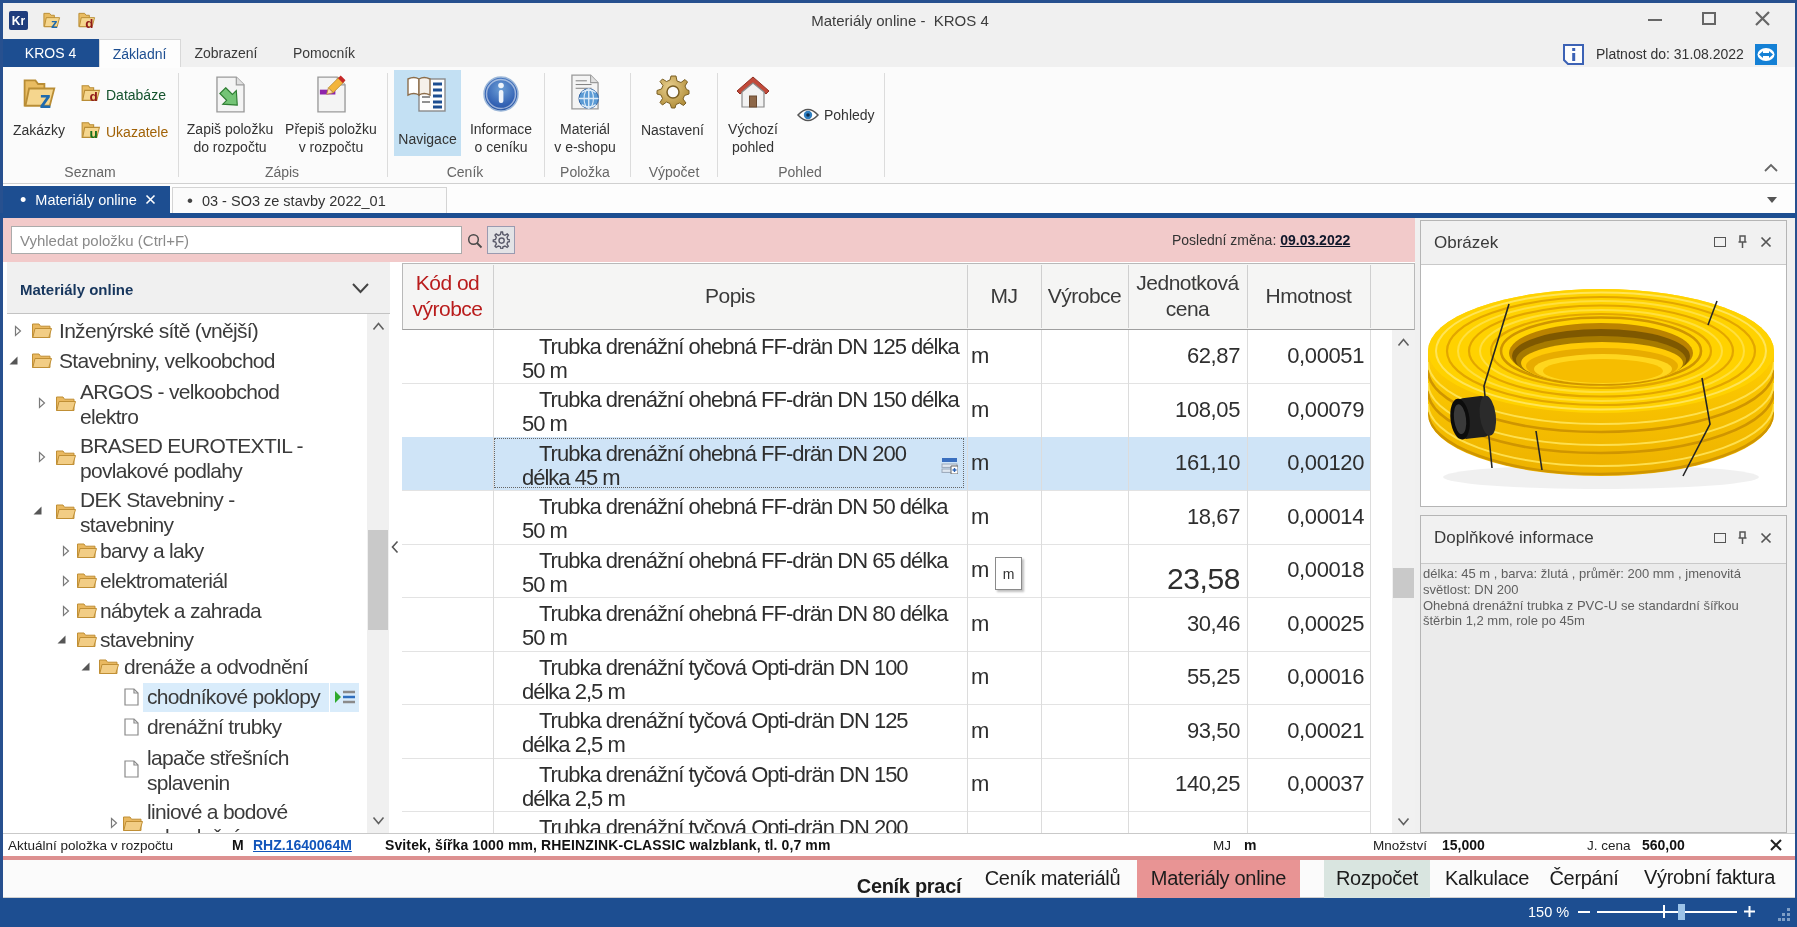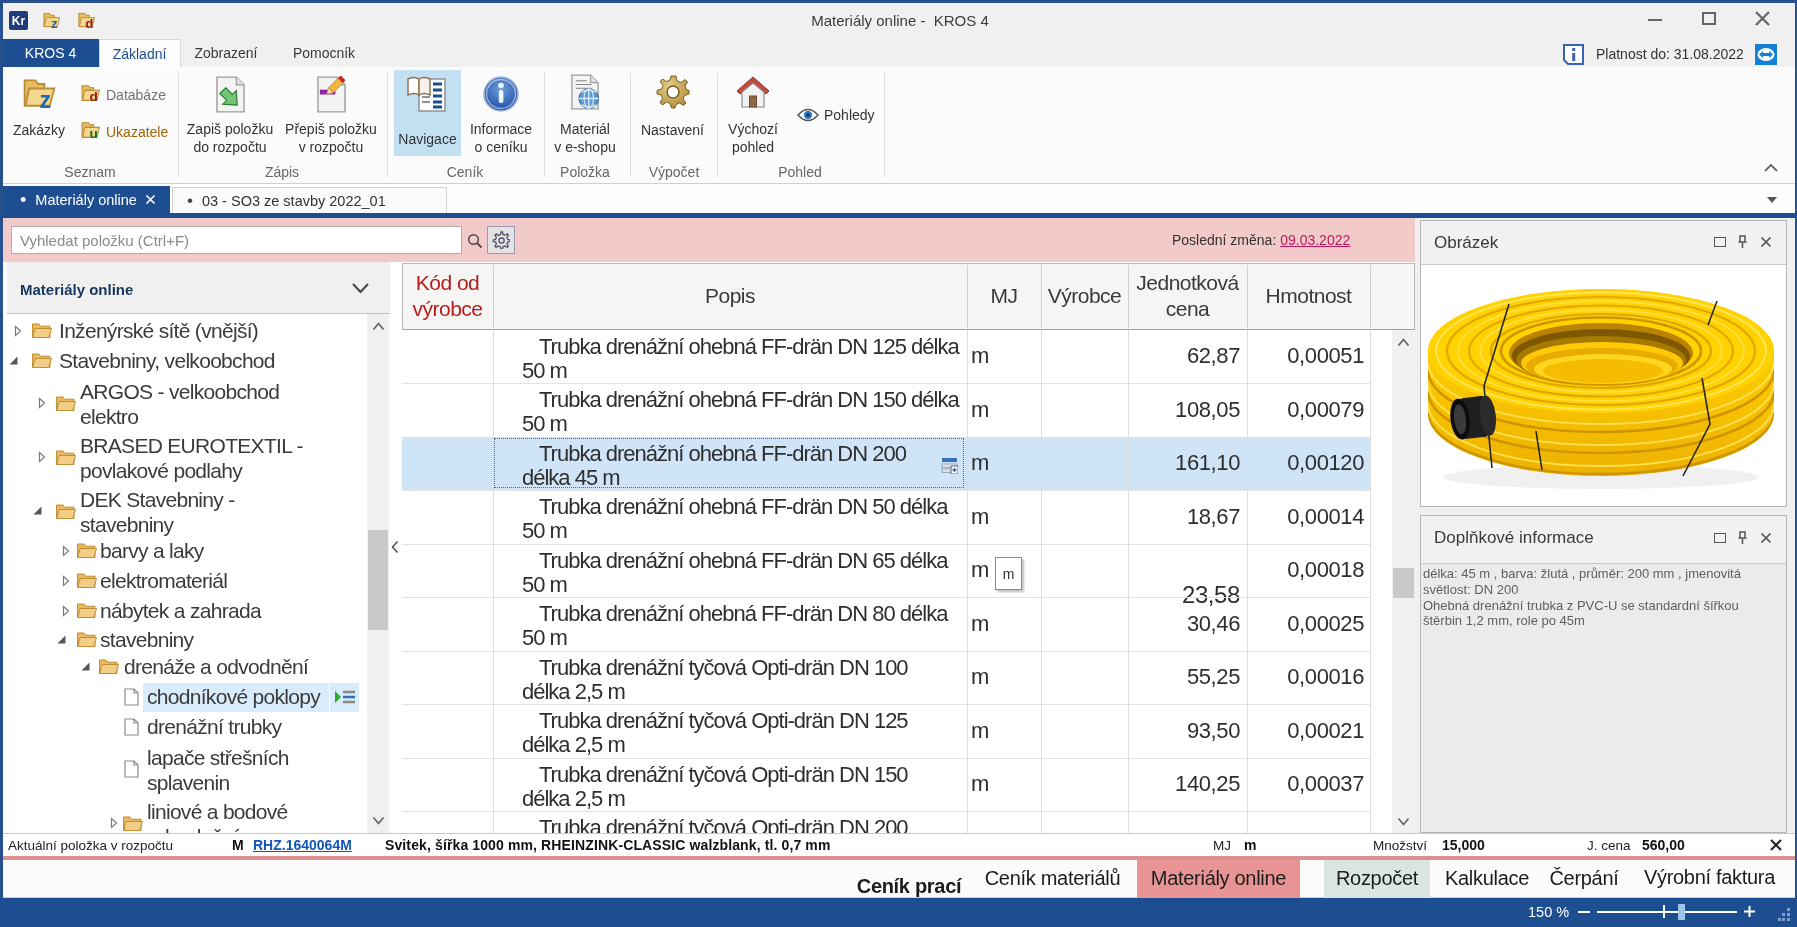--- a/index.html
+++ b/index.html
@@ -64,21 +64,21 @@
       <path d="M2 2 h6 l1.5 2 H13 V16 H2 Z" fill="#e9bc62" stroke="#b98d35" stroke-width="1"></path>
       <path d="M4.5 6.5 H18.5 L16 16 H2.5 Z" fill="#f5d68e" stroke="#b98d35" stroke-width="1"></path>
       <text x="13.5" y="17.5" font-family="Liberation Sans" font-size="13" font-weight="bold" fill="#1f6aad" text-anchor="middle">z</text>
     </svg></div>
 <div class="a tc" style="left:8px;top:121px;width:62px;height:18px;font-size:14px;color:#333">Zakázky</div>
 <div class="a" style="left:80px;top:82px"><svg width="21" height="22" viewBox="0 0 20 18" style="overflow:visible">
       <path d="M2 2 h6 l1.5 2 H13 V16 H2 Z" fill="#e9bc62" stroke="#b98d35" stroke-width="1"></path>
       <path d="M4.5 6.5 H18.5 L16 16 H2.5 Z" fill="#f5d68e" stroke="#b98d35" stroke-width="1"></path>
       <text x="13" y="17" font-family="Liberation Sans" font-size="13" font-weight="bold" fill="#8f1a1a" text-anchor="middle">d</text>
     </svg></div>
-<div class="a" style="left:106px;top:87px;font-size:14px;color:#737373">Databáze</div>
+<div class="a" style="left:106px;top:87px;font-size:14px;color:#14532d">Databáze</div>
 <div class="a" style="left:80px;top:119px"><svg width="21" height="22" viewBox="0 0 20 18" style="overflow:visible">
       <path d="M2 2 h6 l1.5 2 H13 V16 H2 Z" fill="#e9bc62" stroke="#b98d35" stroke-width="1"></path>
       <path d="M4.5 6.5 H18.5 L16 16 H2.5 Z" fill="#f5d68e" stroke="#b98d35" stroke-width="1"></path>
       <text x="13" y="17" font-family="Liberation Sans" font-size="13" font-weight="bold" fill="#15701c" text-anchor="middle">u</text>
     </svg></div>
 <div class="a" style="left:106px;top:124px;font-size:14px;color:#a16207">Ukazatele</div>
 <svg class="a" style="left:216px;top:75px" width="29" height="39" viewBox="0 0 30 38">
     <path d="M1 1 H21 L29 9 V37 H1 Z" fill="#f4f4f4" stroke="#9a9a9a" stroke-width="1.4"></path>
     <path d="M21 1 L21 9 L29 9" fill="#e0e0e0" stroke="#9a9a9a" stroke-width="1.2"></path>
     <path d="M7 6 L14 13 L18 9 L19 24 L4 23 L8 19 L1 12 Z" transform="translate(3,6)" fill="#74c476" stroke="#2e7d32" stroke-width="1.2"></path>
@@ -189,21 +189,21 @@
 <div class="a vc" style="left:11px;top:226px;width:451px;height:28px;background:#fff;border:1px solid #ababab;font-size:15px;color:#8a8a8a;padding-left:8px">Vyhledat položku (Ctrl+F)</div>
 <svg class="a" style="left:467px;top:233px" width="16" height="16">
     <circle cx="6.5" cy="6.5" r="4.8" fill="none" stroke="#4a4a4a" stroke-width="1.5"></circle>
     <line x1="10" y1="10" x2="14.5" y2="14.5" stroke="#4a4a4a" stroke-width="1.8"></line>
   </svg>
 <div class="a" style="left:487px;top:226px;width:28px;height:28px;background:#e3e3e6;border:1px solid #9a9ab0"></div>
 <svg class="a" style="left:492px;top:231px" width="18" height="18" viewBox="0 0 18 18">
     <path d="M9 1 L10.5 1 L11 3.5 L13 4.3 L15.2 3 L16.4 4.2 L15 6.4 L15.8 8.4 L18 9 L18 10.5 L15.7 11 L15 13 L16.3 15.2 L15.1 16.4 L13 15 L11 15.8 L10.5 18 L9 18 L8.4 15.7 L6.4 15 L4.2 16.3 L3 15.1 L4.4 13 L3.6 11 L1.3 10.4 L1.3 9 L3.5 8.4 L4.3 6.4 L3 4.2 L4.2 3 L6.4 4.4 L8.4 3.6 Z" fill="none" stroke="#5a5a6a" stroke-width="1.4"></path>
     <circle cx="9.6" cy="9.6" r="2.6" fill="none" stroke="#5a5a6a" stroke-width="1.4"></circle>
   </svg>
-<div class="a" style="left:1172px;top:232px;font-size:14px;color:#333">Poslední změna: <a style="color:#be185d;font-weight:normal;text-decoration:underline">09.03.2022</a></div>
+<div class="a" style="left:1172px;top:232px;font-size:14px;color:#333">Poslední změna: <a style="color:#0f172a;font-weight:bold;text-decoration:underline">09.03.2022</a></div>
 <div class="a" style="left:2.5px;top:261.5px;width:1412.5px;height:571.5px;background:#fff"></div>
 <div class="a" style="left:1415px;top:218px;width:379.5px;height:615px;background:#f0f0f0"></div>
 <div class="a" style="left:7px;top:261.5px;width:383px;height:52px;background:#f0f0f0;border-bottom:1px solid #c3c3c3"></div>
 <div class="a" style="left:20px;top:281px;font-size:15px;font-weight:bold;color:#17365d">Materiály online</div>
 <svg class="a" style="left:351px;top:282px" width="19" height="12">
     <path d="M2 2 L9.5 10 L17 2" stroke="#444" stroke-width="2" fill="none"></path>
   </svg>
 <svg class="a" style="left:14px;top:324.75px" width="8" height="12">
     <path d="M1.5 1.5 L6.5 6 L1.5 10.5 Z" fill="#fff" stroke="#7a7a7a" stroke-width="1.2"></path>
   </svg>
@@ -367,21 +367,21 @@
 <div class="a" style="left:1128px;top:436.5px;width:112px;height:53.5px;display:flex;align-items:center;justify-content:flex-end;font-size:22px;color:#2e2e2e;letter-spacing:-0.4px">161,10</div>
 <div class="a" style="left:1247px;top:436.5px;width:117px;height:53.5px;display:flex;align-items:center;justify-content:flex-end;font-size:22px;color:#2e2e2e;letter-spacing:-0.4px">0,00120</div>
 <div class="a" style="left:402px;top:490.0px;width:968px;height:1px;background:#e3e3e3"></div>
 <div class="a" style="left:522px;top:495.0px;width:470px;font-size:22px;color:#2e2e2e;line-height:24px;letter-spacing:-1px;text-indent:17px">Trubka drenážní ohebná FF-drän DN 50 délka<br>50 m</div>
 <div class="a" style="left:971px;top:490.0px;height:53.5px;display:flex;align-items:center;font-size:22px;color:#2e2e2e">m</div>
 <div class="a" style="left:1128px;top:490.0px;width:112px;height:53.5px;display:flex;align-items:center;justify-content:flex-end;font-size:22px;color:#2e2e2e;letter-spacing:-0.4px">18,67</div>
 <div class="a" style="left:1247px;top:490.0px;width:117px;height:53.5px;display:flex;align-items:center;justify-content:flex-end;font-size:22px;color:#2e2e2e;letter-spacing:-0.4px">0,00014</div>
 <div class="a" style="left:402px;top:543.5px;width:968px;height:1px;background:#e3e3e3"></div>
 <div class="a" style="left:522px;top:548.5px;width:470px;font-size:22px;color:#2e2e2e;line-height:24px;letter-spacing:-1px;text-indent:17px">Trubka drenážní ohebná FF-drän DN 65 délka<br>50 m</div>
 <div class="a" style="left:971px;top:543.5px;height:53.5px;display:flex;align-items:center;font-size:22px;color:#2e2e2e">m</div>
-<div class="a" style="left:1128px;top:568px;width:112px;height:53.5px;display:flex;align-items:center;justify-content:flex-end;font-size:24px;color:#2e2e2e;letter-spacing:-0.4px">23,58</div>
+<div class="a" style="left:1128px;top:552px;width:112px;height:53.5px;display:flex;align-items:center;justify-content:flex-end;font-size:30px;color:#2e2e2e;letter-spacing:-0.4px">23,58</div>
 <div class="a" style="left:1247px;top:543.5px;width:117px;height:53.5px;display:flex;align-items:center;justify-content:flex-end;font-size:22px;color:#2e2e2e;letter-spacing:-0.4px">0,00018</div>
 <div class="a" style="left:402px;top:597.0px;width:968px;height:1px;background:#e3e3e3"></div>
 <div class="a" style="left:522px;top:602.0px;width:470px;font-size:22px;color:#2e2e2e;line-height:24px;letter-spacing:-1px;text-indent:17px">Trubka drenážní ohebná FF-drän DN 80 délka<br>50 m</div>
 <div class="a" style="left:971px;top:597.0px;height:53.5px;display:flex;align-items:center;font-size:22px;color:#2e2e2e">m</div>
 <div class="a" style="left:1128px;top:597.0px;width:112px;height:53.5px;display:flex;align-items:center;justify-content:flex-end;font-size:22px;color:#2e2e2e;letter-spacing:-0.4px">30,46</div>
 <div class="a" style="left:1247px;top:597.0px;width:117px;height:54px;display:flex;align-items:center;justify-content:flex-end;font-size:22px;color:#2e2e2e;letter-spacing:-0.4px">0,00025</div>
 <div class="a" style="left:402px;top:650.5px;width:968px;height:1px;background:#e3e3e3"></div>
 <div class="a" style="left:522px;top:655.5px;width:470px;font-size:22px;color:#2e2e2e;line-height:24px;letter-spacing:-1px;text-indent:17px">Trubka drenážní tyčová Opti-drän DN 100<br>délka 2,5 m</div>
 <div class="a" style="left:971px;top:650.5px;height:53.5px;display:flex;align-items:center;font-size:22px;color:#2e2e2e">m</div>
 <div class="a" style="left:1128px;top:650.5px;width:112px;height:53.5px;display:flex;align-items:center;justify-content:flex-end;font-size:22px;color:#2e2e2e;letter-spacing:-0.4px">55,25</div>

